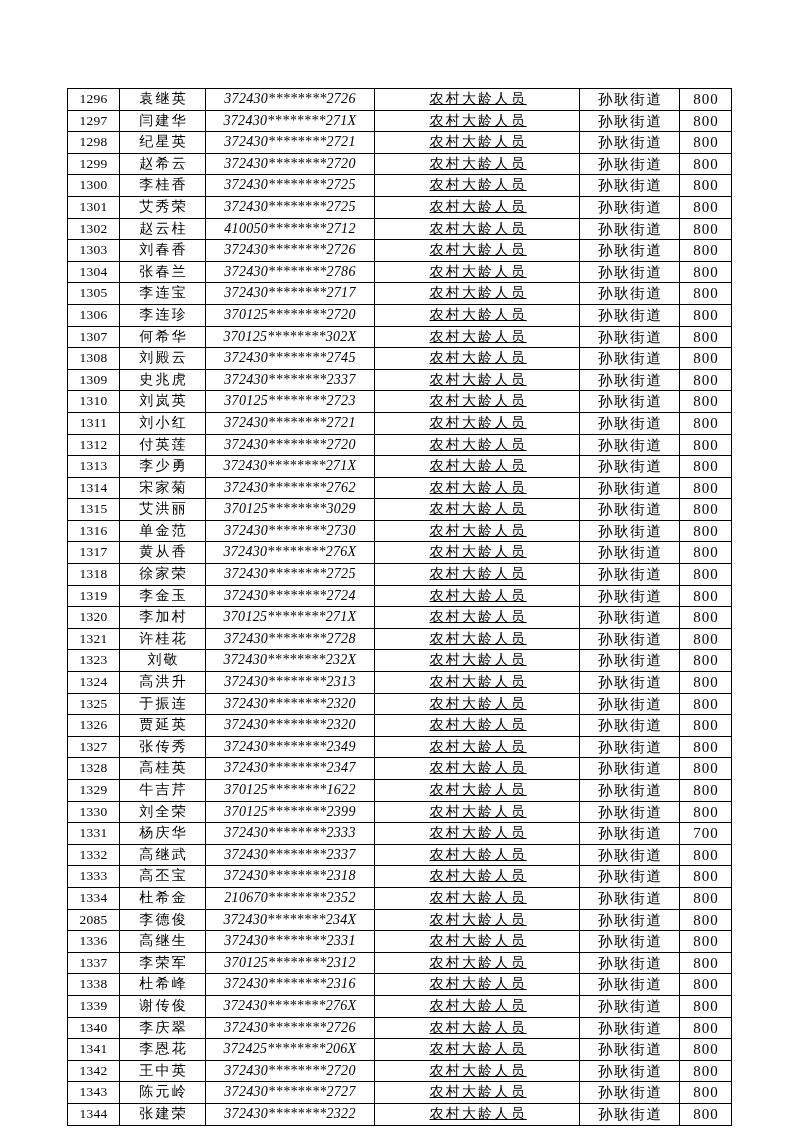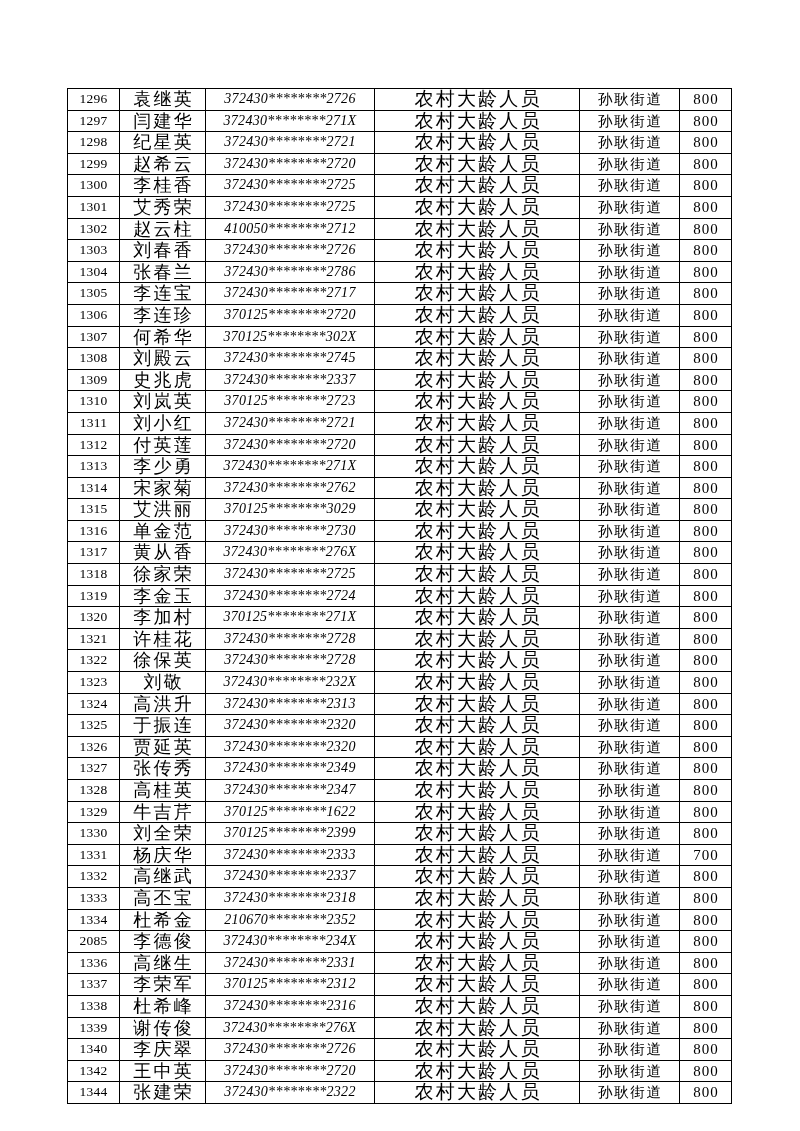--- a/index.html
+++ b/index.html
@@ -48,33 +48,35 @@
     text-align: center;
     vertical-align: middle;
     white-space: nowrap;
     overflow: hidden;
   }
   td.seq {
     font-size: 13.5px;
     letter-spacing: 0.2px;
   }
   td.name {
-    font-size: 18px;
+    font-size: 14px;
     letter-spacing: 2.2px;
     text-indent: 2.2px;
+    font-family: Liberation Mono, monospace;
   }
   td.idnum {
     font-size: 14px;
     letter-spacing: 0.3px;
     font-style: italic;
   }
   td.cat {
-    font-size: 19px;
+    font-size: 14px;
     letter-spacing: 2.2px;
     text-indent: 2.2px;
+    text-decoration: underline;
   }
   td.street {
     font-size: 14.5px;
     letter-spacing: 1.6px;
     text-indent: 1.6px;
     margin-top: 24px;
   }
   td.amount {
     font-size: 15px;
     letter-spacing: 1px;
@@ -298,28 +300,20 @@
           </tr>
           <tr>
             <td class="seq">1321</td>
             <td class="name">许桂花</td>
             <td class="idnum">372430********2728</td>
             <td class="cat">农村大龄人员</td>
             <td class="street">孙耿街道</td>
             <td class="amount">800</td>
           </tr>
           <tr>
-            <td class="seq">1322</td>
-            <td class="name">徐保英</td>
-            <td class="idnum">372430********2728</td>
-            <td class="cat">农村大龄人员</td>
-            <td class="street">孙耿街道</td>
-            <td class="amount">800</td>
-          </tr>
-          <tr>
             <td class="seq">1323</td>
             <td class="name">刘敬</td>
             <td class="idnum">372430********232X</td>
             <td class="cat">农村大龄人员</td>
             <td class="street">孙耿街道</td>
             <td class="amount">800</td>
           </tr>
           <tr>
             <td class="seq">1324</td>
             <td class="name">高洪升</td>
@@ -450,23 +444,39 @@
           </tr>
           <tr>
             <td class="seq">1340</td>
             <td class="name">李庆翠</td>
             <td class="idnum">372430********2726</td>
             <td class="cat">农村大龄人员</td>
             <td class="street">孙耿街道</td>
             <td class="amount">800</td>
           </tr>
           <tr>
+            <td class="seq">1341</td>
+            <td class="name">李恩花</td>
+            <td class="idnum">372425********206X</td>
+            <td class="cat">农村大龄人员</td>
+            <td class="street">孙耿街道</td>
+            <td class="amount">800</td>
+          </tr>
+          <tr>
             <td class="seq">1342</td>
             <td class="name">王中英</td>
             <td class="idnum">372430********2720</td>
+            <td class="cat">农村大龄人员</td>
+            <td class="street">孙耿街道</td>
+            <td class="amount">800</td>
+          </tr>
+          <tr>
+            <td class="seq">1343</td>
+            <td class="name">陈元岭</td>
+            <td class="idnum">372430********2727</td>
             <td class="cat">农村大龄人员</td>
             <td class="street">孙耿街道</td>
             <td class="amount">800</td>
           </tr>
           <tr>
             <td class="seq">1344</td>
             <td class="name">张建荣</td>
             <td class="idnum">372430********2322</td>
             <td class="cat">农村大龄人员</td>
             <td class="street">孙耿街道</td>

